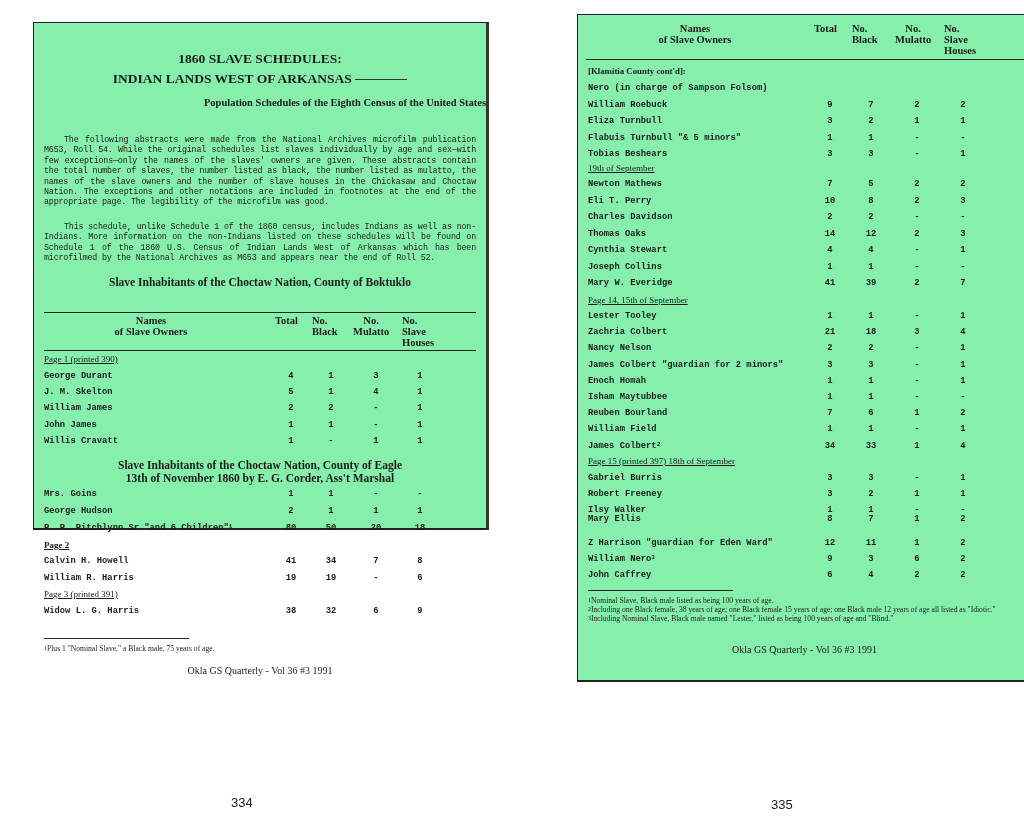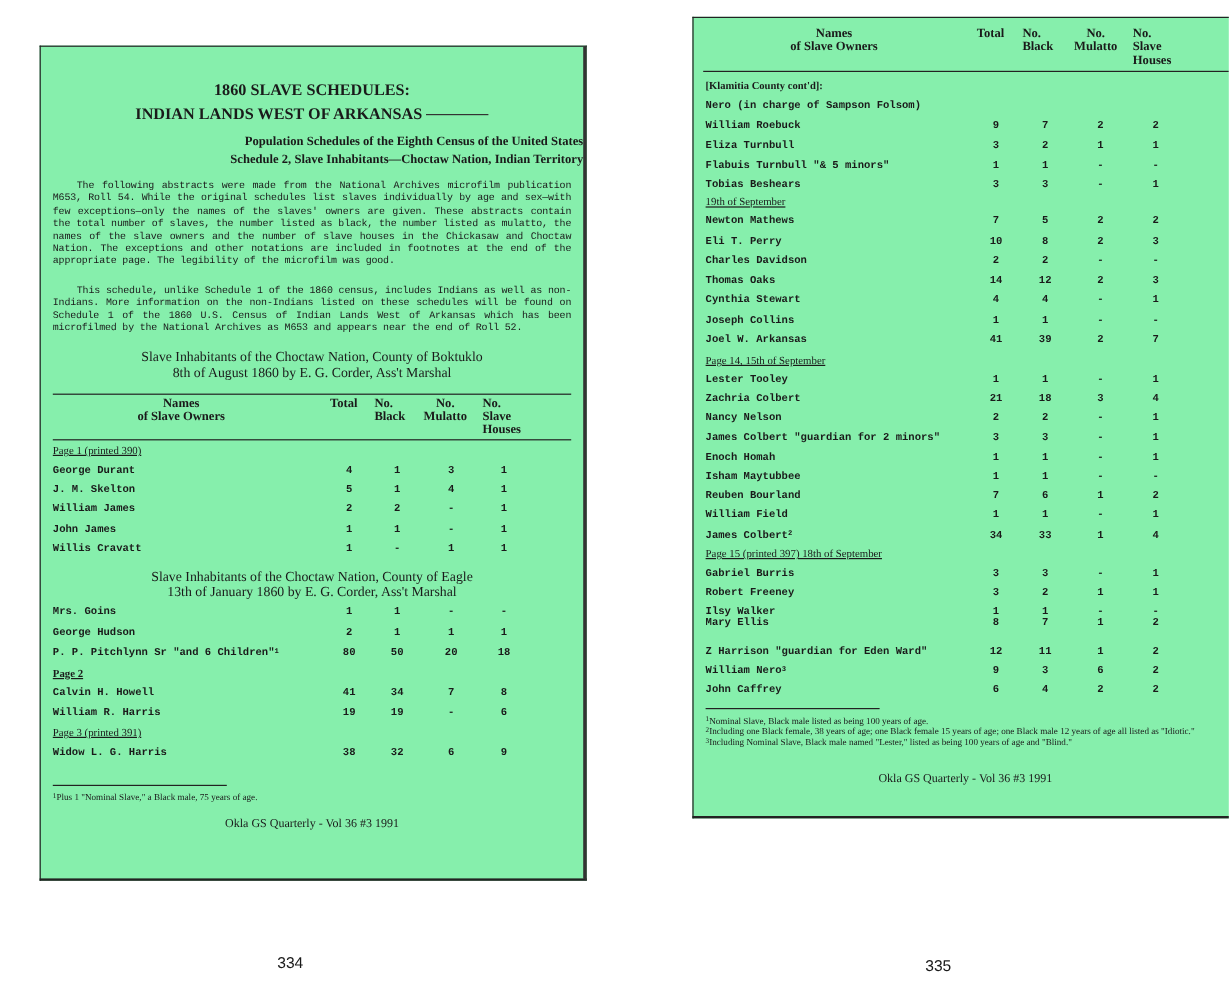--- a/index.html
+++ b/index.html
@@ -1,24 +1,24 @@
 <!DOCTYPE html>
 <html><head>
 <meta charset="utf-8">
 <style>
   html, body { margin: 0; padding: 0; background: #ffffff; }
   body { width: 1024px; height: 821px; position: relative; overflow: hidden; color: #1a1a1a; font-family: "DejaVu Serif", serif; }
   .page { position: absolute; background: #86efac; box-sizing: border-box; margin-left: 19px; }
-  #left-page { left: 14px; top: 38px; width: 456px; height: 696px; border: 1.5px solid #222; border-right: 3px solid #333; border-bottom: 2px solid #222; }
+  #left-page { left: 14px; top: 22px; width: 456px; height: 508px; border: 1.5px solid #222; border-right: 3px solid #333; border-bottom: 2px solid #222; }
   #right-page { left: 558px; top: 14px; width: 456px; height: 668px; border: 1.5px solid #222; border-right: 2.5px solid #333; border-bottom: 2px solid #222; }
   .title1 { position: absolute; left: 0; width: 100%; text-align: center; font-weight: bold; font-size: 13.5px; font-family: "Liberation Serif", serif; }
   .subtitle { position: absolute; left: 0; width: 100%; text-align: right; font-weight: bold; font-size: 10.5px; font-family: "Liberation Serif", serif; }
   .para { position: absolute; left: 10px; width: 432px; font-family: "Liberation Mono", monospace; font-size: 8.3px; line-height: 10.4px; text-align: justify; letter-spacing: -0.15px; }
   .para p { margin: 0; text-indent: 20px; }
-  .section-head { position: absolute; left: 0; width: 100%; text-align: center; font-weight: normal; font-size: 11.5px; line-height: 13px; font-family: "Liberation Serif", serif; }
+  .section-head { position: absolute; left: 0; width: 100%; text-align: center; font-weight: bold; font-size: 11.5px; line-height: 13px; font-family: "Liberation Serif", serif; }
   .hr { position: absolute; border-top: 1.5px solid #222; height: 0; }
   .th { position: absolute; font-weight: bold; font-size: 10.5px; line-height: 11px; font-family: "Liberation Serif", serif; }
   .row { position: absolute; left: 10px; height: 14px; width: 430px; font-family: "Liberation Mono", monospace; font-size: 8.8px; font-weight: bold; }
   .row .nm { position: absolute; left: 0; top: 0; white-space: nowrap; }
   .row .v { position: absolute; top: 0; width: 22px; text-align: center; }
   .row .c1 { left: 236px; } .row .c2 { left: 276px; } .row .c3 { left: 321px; } .row .c4 { left: 365px; }
   .rrow .c1 { left: 231px; } .rrow .c2 { left: 272px; } .rrow .c3 { left: 318px; } .rrow .c4 { left: 364px; }
   .subhead { position: absolute; left: 10px; font-family: "Liberation Serif", serif; font-size: 9px; text-decoration: underline; white-space: nowrap; }
   sup { font-size: 6px; vertical-align: top; }
   .fnrule { position: absolute; border-top: 1.5px solid #222; width: 145px; left: 10px; }
@@ -30,31 +30,29 @@
 </head>
 <body>
 
 <div class="page" id="left-page">
   <div class="title1" style="top:28px;">1860 SLAVE SCHEDULES:</div>
   <div class="title1" style="top:48px;">
     <span>INDIAN LANDS WEST OF ARKANSAS</span>
     <span style="display:inline-block;width:52px;border-top:1px solid #333;vertical-align:middle;"></span>
   </div>
   <div class="subtitle" style="top:74px;">Population Schedules of the Eighth Census of the United States</div>
-  <div class="subtitle" style="top:89px;">Schedule 2, Slave Inhabitants—Choctaw Nation, Indian Territory</div>
 
   <div class="para" style="top:112px;">
       <p>The following abstracts were made from the National Archives microfilm publication M653, Roll 54. While the original schedules list slaves individually by age and sex—with few exceptions—only the names of the slaves' owners are given. These abstracts contain the total number of slaves, the number listed as black, the number listed as mulatto, the names of the slave owners and the number of slave houses in the Chickasaw and Choctaw Nation. The exceptions and other notations are included in footnotes at the end of the appropriate page. The legibility of the microfilm was good.</p>
     </div>
   <div class="para" style="top:199px;">
       <p>This schedule, unlike Schedule 1 of the 1860 census, includes Indians as well as non-Indians. More information on the non-Indians listed on these schedules will be found on Schedule 1 of the 1860 U.S. Census of Indian Lands West of Arkansas which has been microfilmed by the National Archives as M653 and appears near the end of Roll 52.</p>
     </div>
 
   <div class="section-head" style="top:253px;">Slave Inhabitants of the Choctaw Nation, County of Boktuklo</div>
-  <div class="section-head" style="top:266px;">8th of August 1860 by E. G. Corder, Ass't Marshal</div>
 
   <div class="hr" style="top:289px; left:10px; width:432px;"></div>
   <div>
     <div class="th" style="top:292px; left:62px; width:110px; text-align:center;">
       <div>Names</div>
       <div>of Slave Owners</div>
     </div>
     <div class="th" style="top:292px; left:241px;">Total</div>
     <div class="th" style="top:292px; left:278px;">
       <div>No.</div>
@@ -105,21 +103,21 @@
       <div class="row" style="top: 412.8px;">
         <span class="nm">Willis Cravatt</span>
         <span class="v c1">1</span>
         <span class="v c2">-</span>
         <span class="v c3">1</span>
         <span class="v c4">1</span>
       </div>
     </div>
 
   <div class="section-head" style="top:436px;">Slave Inhabitants of the Choctaw Nation, County of Eagle</div>
-  <div class="section-head" style="top:449px;">13th of January 1860 by E. G. Corder, Ass't Marshal</div>
+  <div class="section-head" style="top:449px;">13th of November 1860 by E. G. Corder, Ass't Marshal</div>
   <div id="l-sec2">
       <div class="row" style="top: 466px;">
         <span class="nm">Mrs. Goins</span>
         <span class="v c1">1</span>
         <span class="v c2">1</span>
         <span class="v c3">-</span>
         <span class="v c4">-</span>
       </div>
       <div class="row" style="top: 483px;">
         <span class="nm">George Hudson</span>
@@ -272,21 +270,21 @@
         <span class="v c4">1</span>
       </div>
       <div class="row rrow" style="top: 246.5px;">
         <span class="nm">Joseph Collins</span>
         <span class="v c1">1</span>
         <span class="v c2">1</span>
         <span class="v c3">-</span>
         <span class="v c4">-</span>
       </div>
       <div class="row rrow" style="top: 263px;">
-        <span class="nm">Joel W. Arkansas</span>
+        <span class="nm">Mary W. Everidge</span>
         <span class="v c1">41</span>
         <span class="v c2">39</span>
         <span class="v c3">2</span>
         <span class="v c4">7</span>
       </div>
     </div>
   <div class="subhead" style="top:280px;">Page 14, 15th of September</div>
   <div id="r-c">
       <div class="row rrow" style="top: 296px;">
         <span class="nm">Lester Tooley</span>

